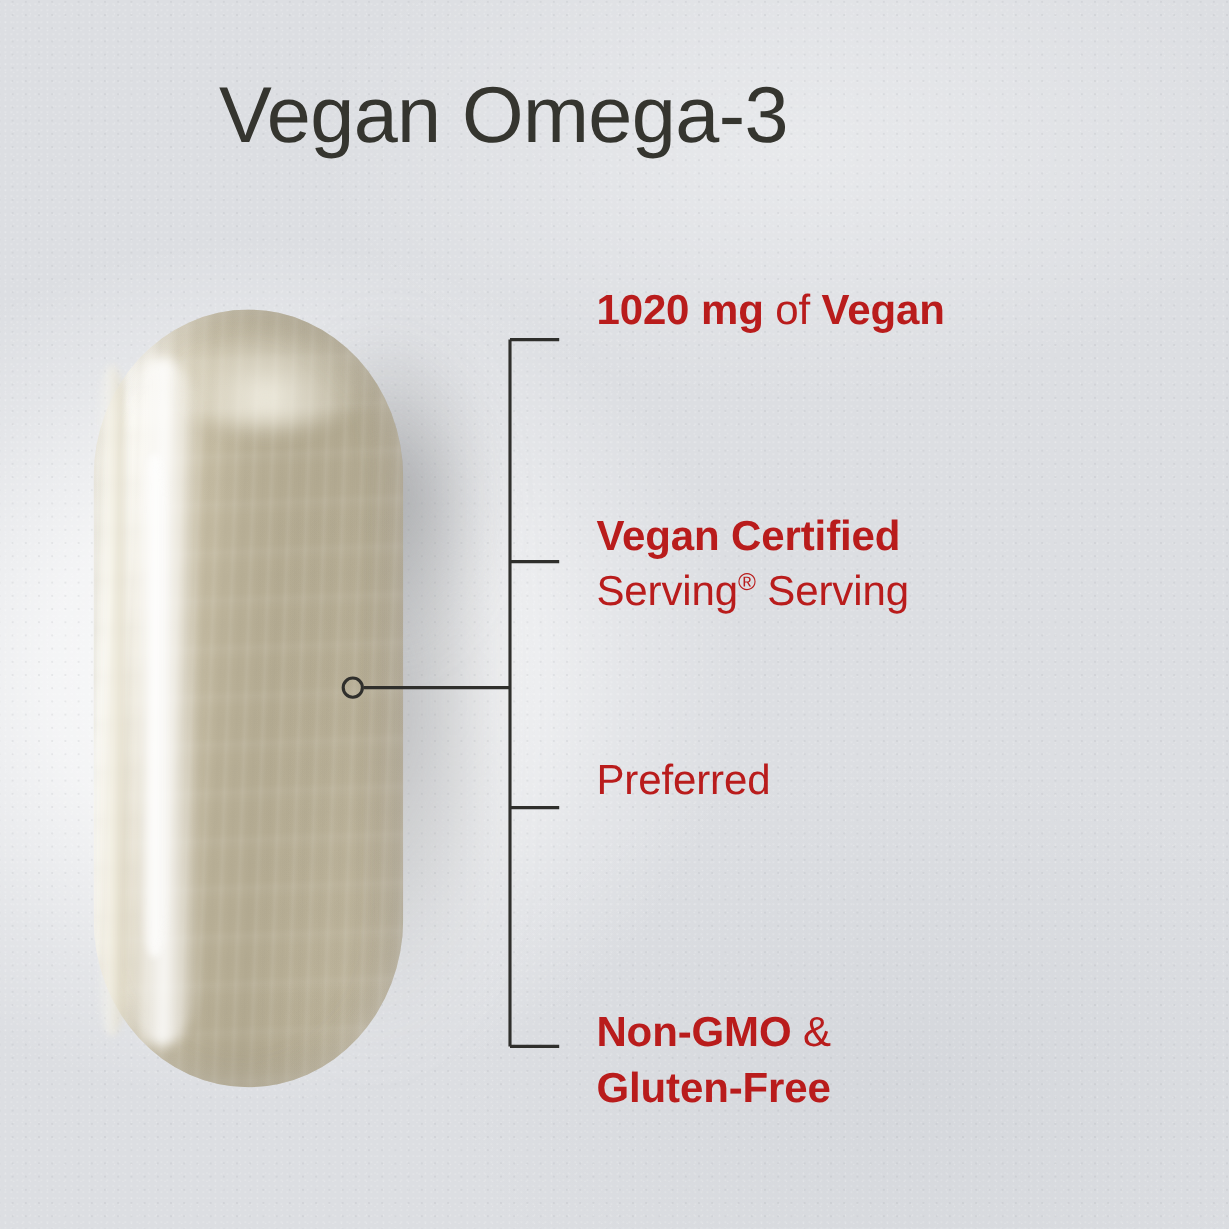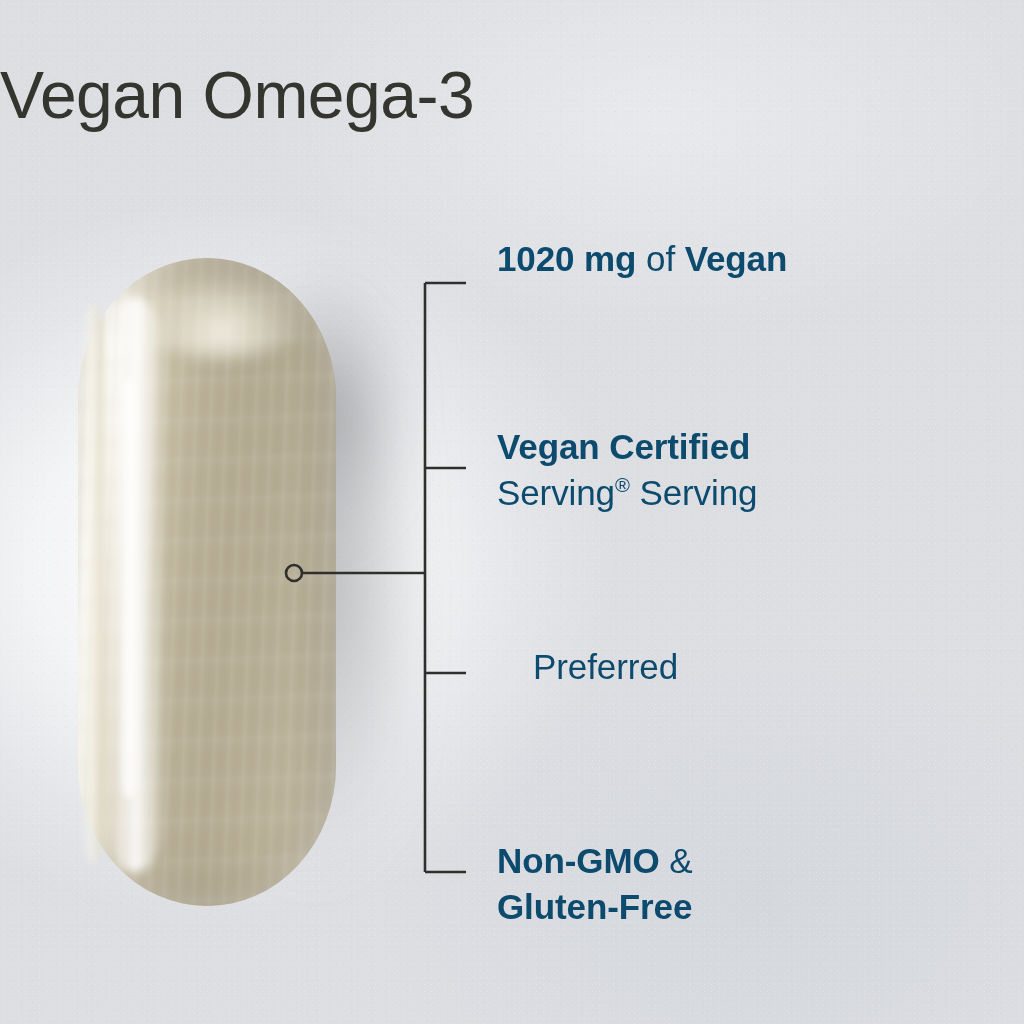--- a/index.html
+++ b/index.html
@@ -38,20 +38,21 @@
       radial-gradient(rgba(255,255,255,.55) .7px, transparent .8px),
       radial-gradient(rgba(150,154,160,.30) .7px, transparent .8px),
       radial-gradient(rgba(255,255,255,.30) .6px, transparent .7px);
     background-size:7px 7px, 11px 11px, 5px 5px;
     background-position:0 0, 3px 5px, 2px 1px;
   }
 
   
   #title{
     position:absolute;left:0;top:60px;width:839px;
+    text-align:center;
     font-size:66px;line-height:70px;
     font-weight:400;letter-spacing:-.5px;
     color:#35352f;
     white-space:nowrap;
   }
 
   
   #capsule-wrap{position:absolute;left:62px;top:240px;width:330px;height:690px;}
 
   
@@ -173,32 +174,32 @@
       rgba(255,253,244,.80),rgba(255,253,244,0) 72%);
     filter:blur(8px);
   }
 
   
   #leader{position:absolute;left:0;top:0;width:1024px;height:1024px;}
 
   
   .callout{
     position:absolute;left:497px;
-    color:#0c4a6e;
+    color:#b91c1c;
     font-size:35px;line-height:46px;
     letter-spacing:-.1px;
     font-weight:400;
   }
   .callout b{font-weight:700;}
   .callout .ln{display:block;white-space:nowrap;}
   .callout sup{font-size:.58em;vertical-align:super;line-height:0;}
 
   #c0{top:236px;}
   #c1{top:424px;}
-  #c2{top:644px;margin-left:36px;}
+  #c2{top:628px;}
   #c3{top:818px;margin-top:20px;}
 </style>
 </head>
 <body>
 
 <div id="stage">
 
   <div class="bg-wash w1"></div>
   <div class="bg-wash w2"></div>
   <div class="bg-grain"></div>

